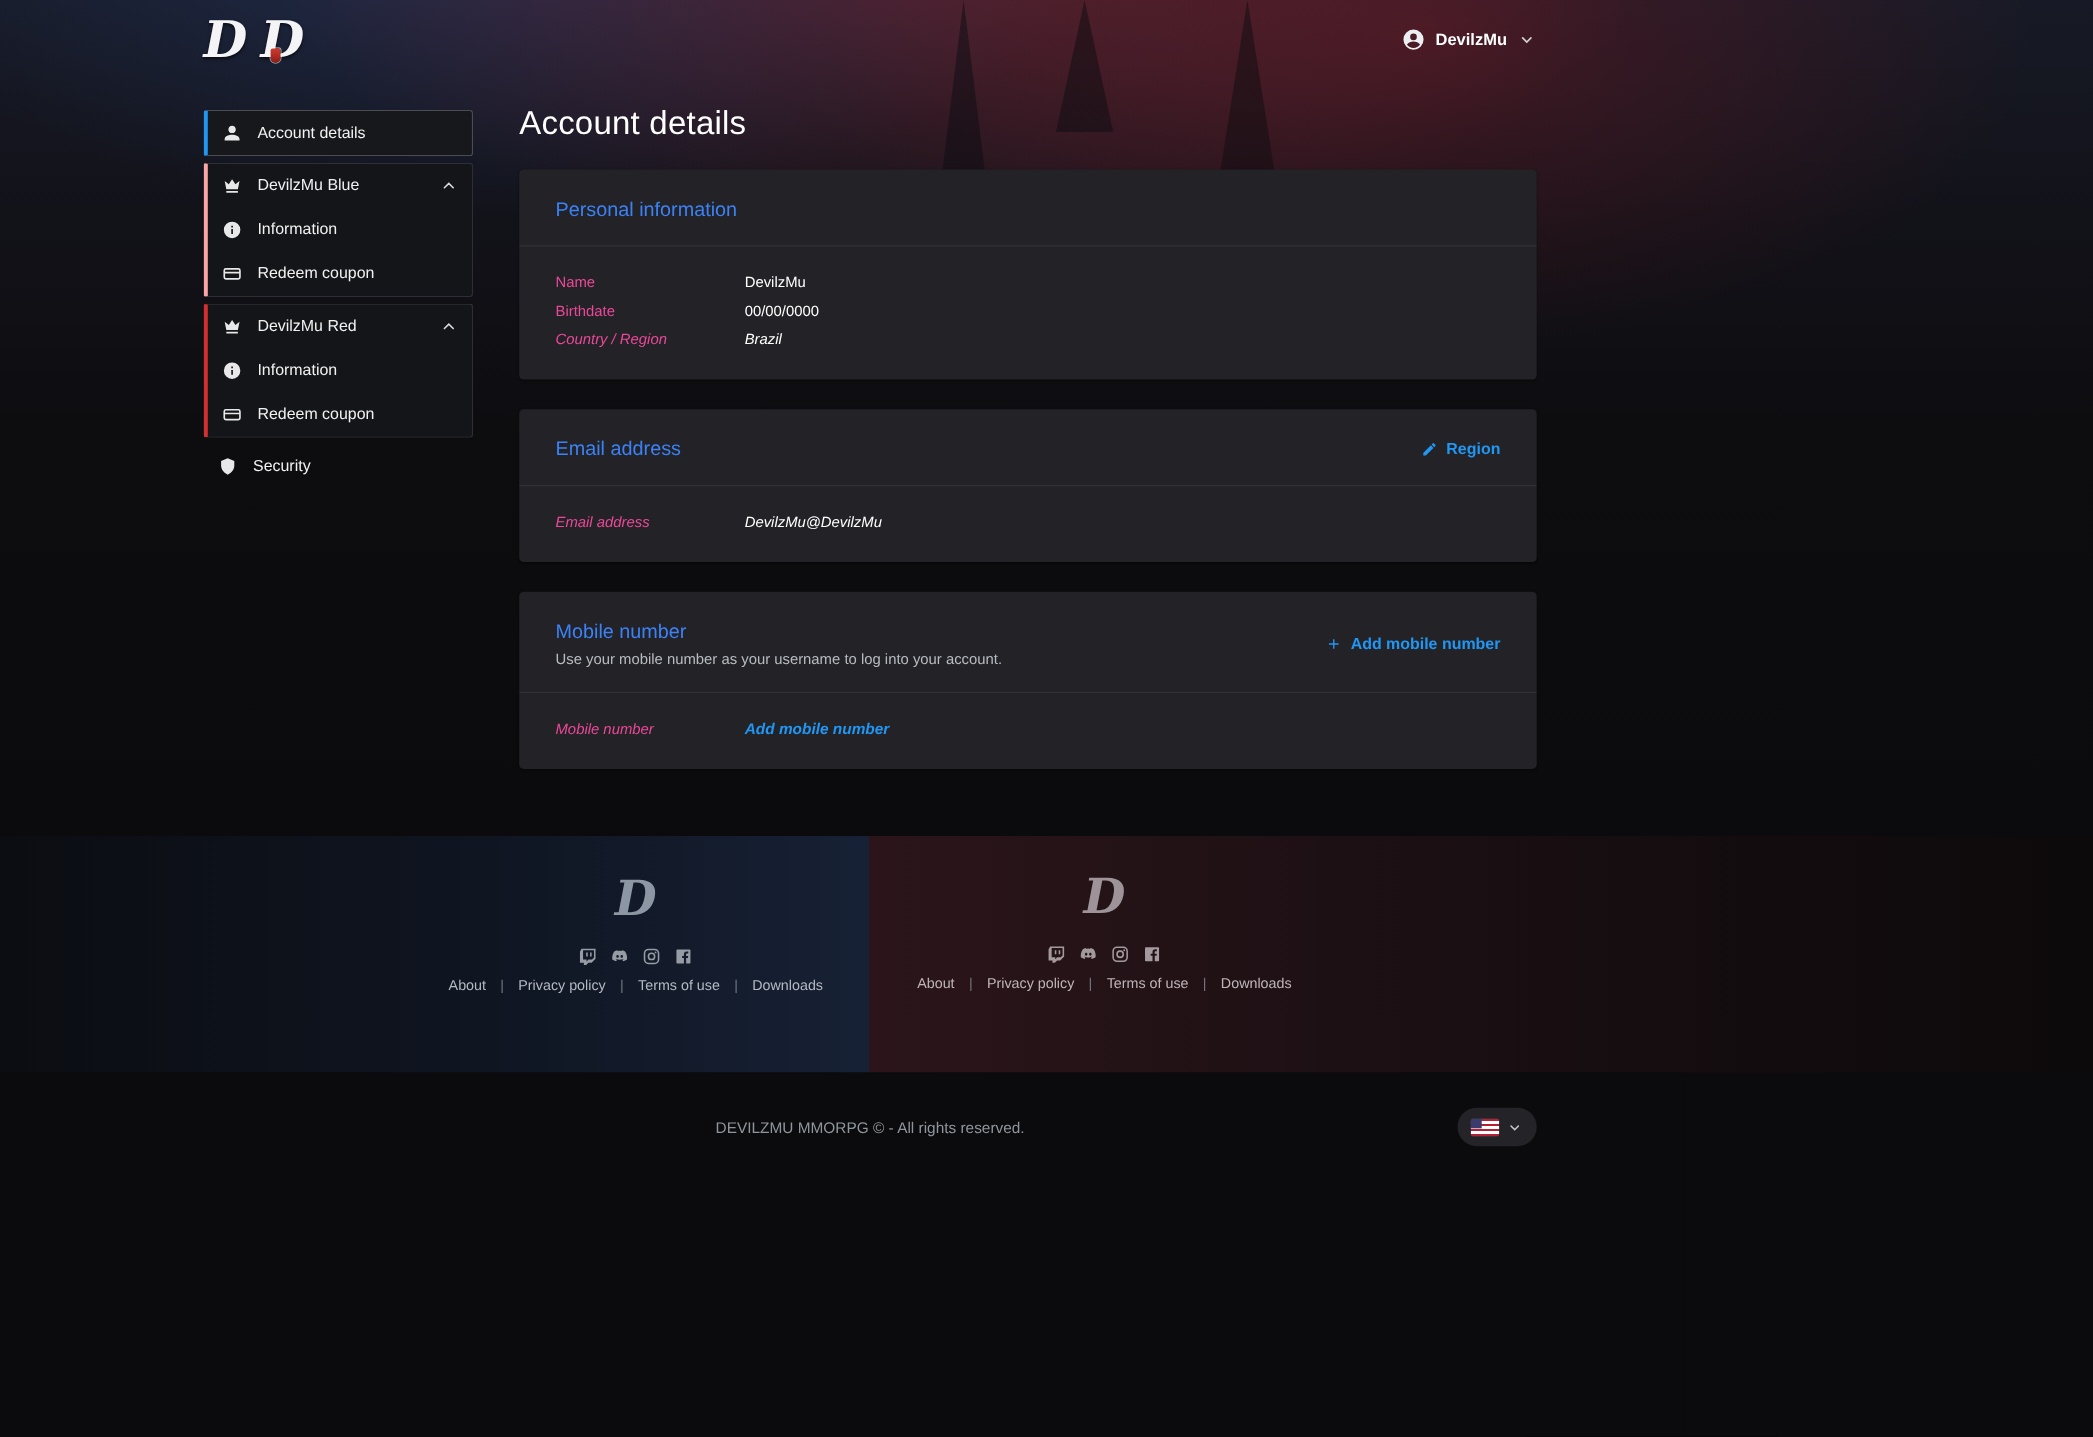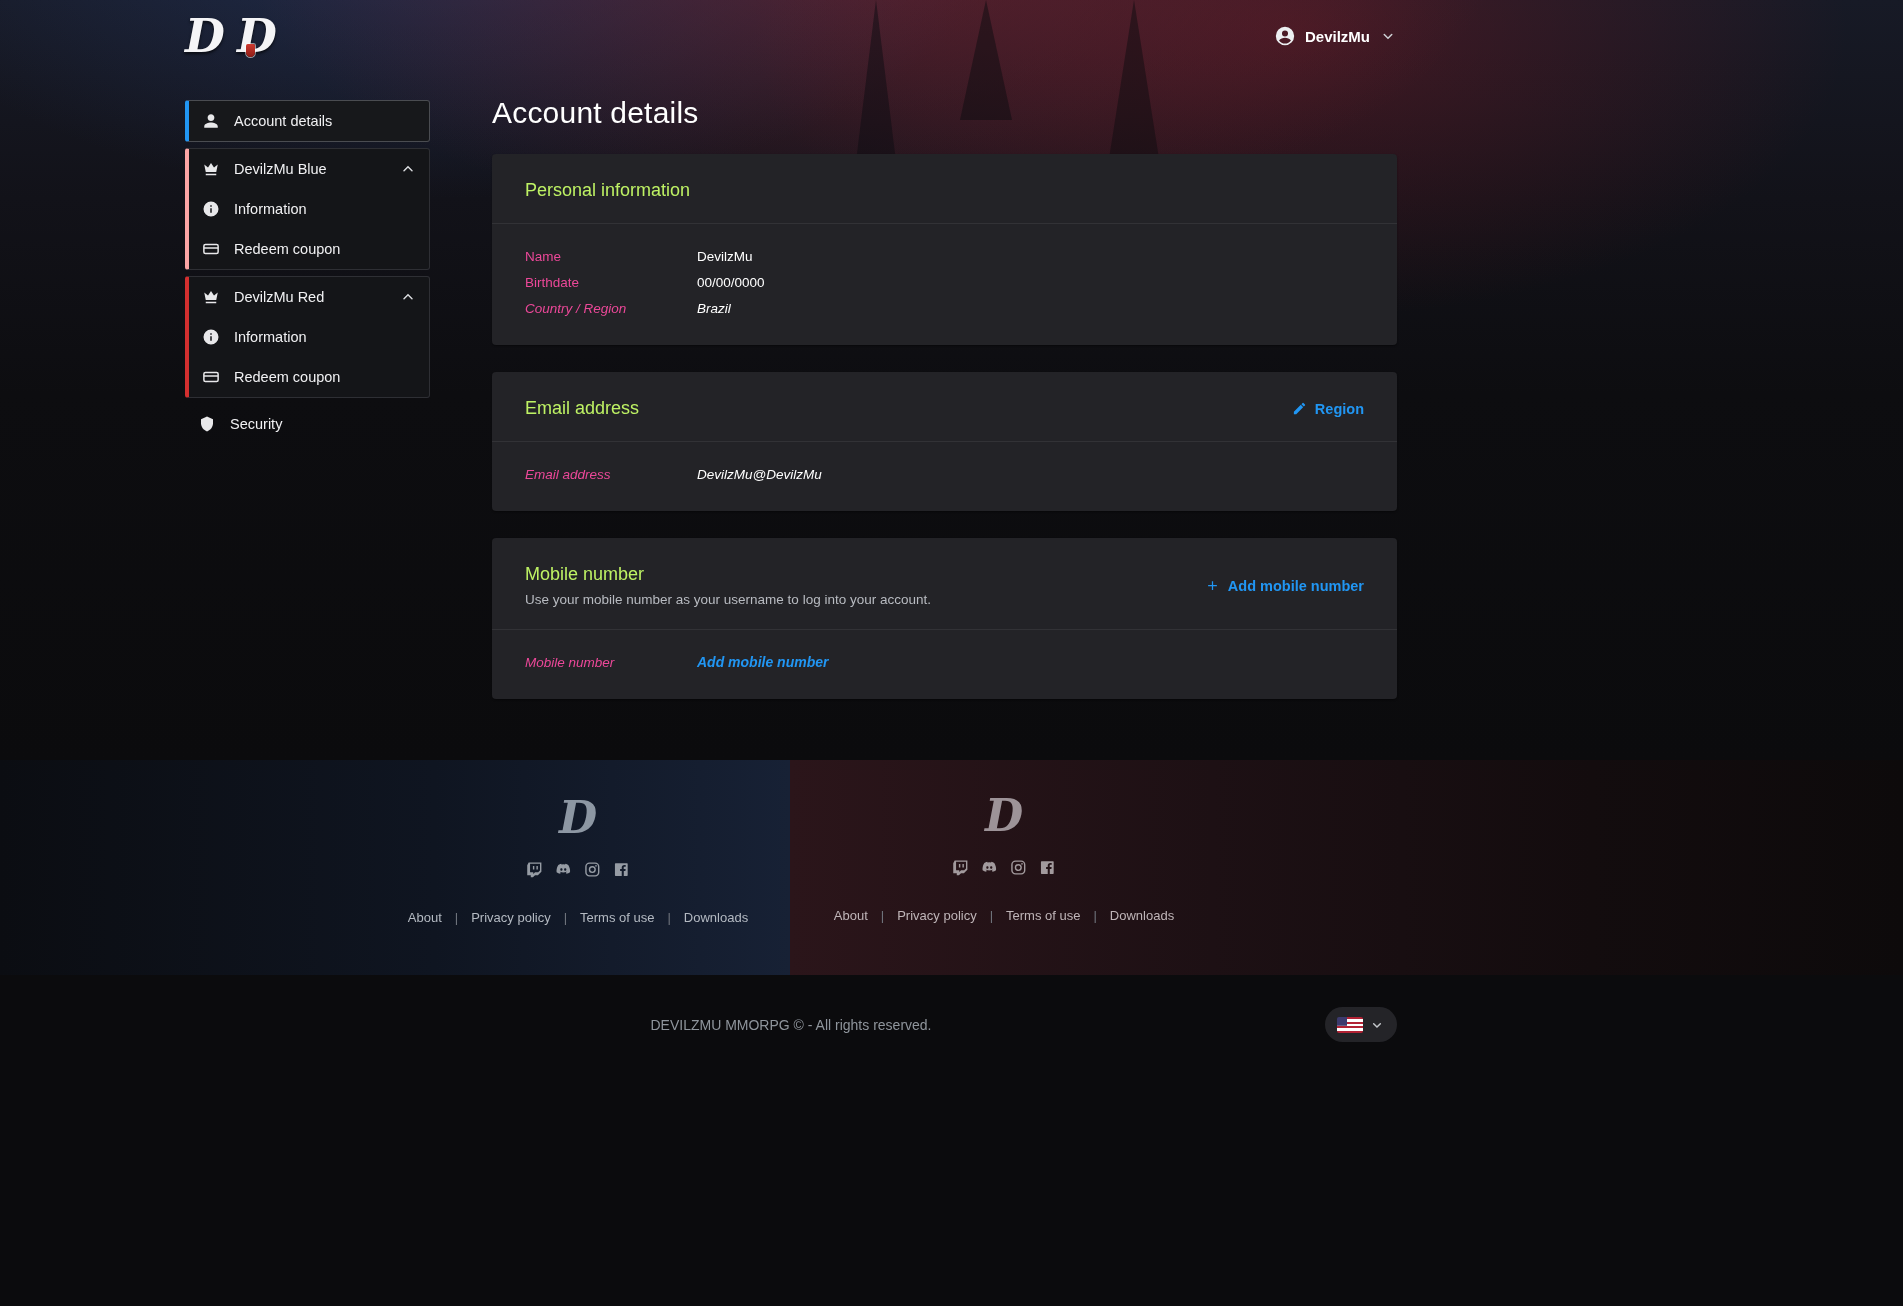--- a/index.html
+++ b/index.html
@@ -33,21 +33,21 @@
     box-shadow:0 0 0 1px rgba(255,255,255,0.55); }
   .user-menu { display:flex; align-items:center; gap:9px; cursor:pointer; }
   .user-menu .av { width:22px; height:22px; color:#eceff1; }
   .user-menu .av svg { width:100%; height:100%; }
   .user-name { font-size:15px; font-weight:700; color:#fff; }
   .chev { width:18px; height:18px; color:#cfd2d6; }
   .chev svg { width:100%; height:100%; }
 
   
   .content { position:absolute; top:96px; left:185px; width:1212px;
-    display:flex; gap:62px; align-items:flex-start; z-index:4; }
+    display:flex; gap:42px; align-items:flex-start; z-index:4; }
 
   
   .sidebar { flex:0 0 245px; width:245px; display:flex; flex-direction:column; gap:6px;
     font-size:14.5px; margin-top:4px; }
   .side-item { display:flex; align-items:center; gap:14px; height:40px; padding:0 13px;
     cursor:pointer; color:#f1f1f3; }
   .side-item .ic { width:18px; height:18px; flex:0 0 18px; color:#e8e8ea; display:flex; }
   .side-item .ic svg { width:100%; height:100%; }
   .side-item .grow { flex:1; }
   .side-item .mini { width:16px; height:16px; color:#d7d9dc; }
@@ -59,21 +59,21 @@
   .side-group.red  { border-left:4px solid #d32f2f; }
   .side-plain { background:transparent; }
 
   
   .main { flex:1; min-width:0; }
   .page-title { margin:0 0 24px; font-size:30px; font-weight:400; letter-spacing:.2px; color:#fff; }
   .card { background:#232327; border-radius:4px; margin-bottom:27px;
     box-shadow:0 1px 2px rgba(0,0,0,.4); }
   .card-head { padding:26px 33px 22px; border-bottom:1px solid rgba(255,255,255,.07);
     display:flex; justify-content:space-between; align-items:center; }
-  .card-title { margin:0; font-size:18px; font-weight:500; color:#bef264; }
+  .card-title { margin:0; font-size:18px; font-weight:500; color:#3b82f6; }
   .card-sub { margin:7px 0 0; font-size:13.5px; font-weight:400; color:#b8bbc1; }
   .card-body { padding:23px 33px 27px; }
   .frow { display:flex; align-items:baseline; font-size:13.5px; line-height:19px; margin-bottom:7px; }
   .frow:last-child { margin-bottom:0;font-style:italic; }
   .flabel { width:172px; flex:0 0 172px; color:#ec4899; font-weight:400; }
   .fvalue { color:#fff; font-weight:500; }
   .link-btn { display:flex; align-items:center; gap:8px; background:none; border:none; padding:0;
     color:#2196f3; font-family:inherit; font-size:14.5px; font-weight:700; cursor:pointer; }
   .link-btn .bic { width:15px; height:15px; display:flex; }
   .link-btn .bic svg { width:100%; height:100%; }
@@ -91,21 +91,21 @@
   .fcol.fleft { left:578px; top:36px; }
   .fcol.fright { left:1004px; top:34px; }
   .flogo { font-family:"DejaVu Serif", serif; font-style:italic; font-weight:bold;
     font-size:44px; line-height:1; }
   .fleft .flogo { color:#8d97a3; }
   .fright .flogo { color:#9d9398; }
   .socials { display:flex; gap:12px; margin-top:21px; }
   .soc { width:17px; height:17px; cursor:pointer; color:#969ca4; display:flex; }
   .fright .soc { color:#a29a9d; }
   .soc svg { width:100%; height:100%; }
-  .flinks { display:flex; align-items:center; margin-top:32px; font-size:13px; }
+  .flinks { display:flex; align-items:center; margin-top:10px; font-size:13px; }
   .flink { padding:0 13px; cursor:pointer; color:#b4bac2; white-space:nowrap; }
   .fright .flink { color:#bfb5b8; }
   .fsep { color:#71767e; }
 
   
   .bottombar { position:absolute; top:975px; left:0; width:1531px; height:331px; background:#0b0b0d; }
   .bb-inner { position:absolute; top:0; left:185px; width:1212px; height:100px;
     display:flex; align-items:center; justify-content:center; }
   .copyright { font-size:14px; color:#8f959c; }
   .lang { position:absolute; right:0; top:32px; width:72px; height:35px; border-radius:18px;

